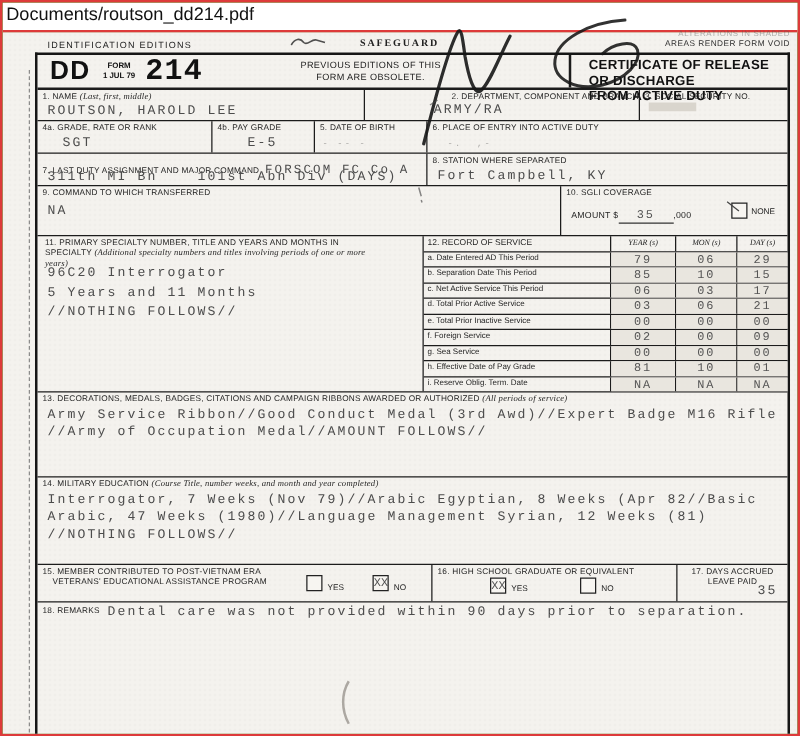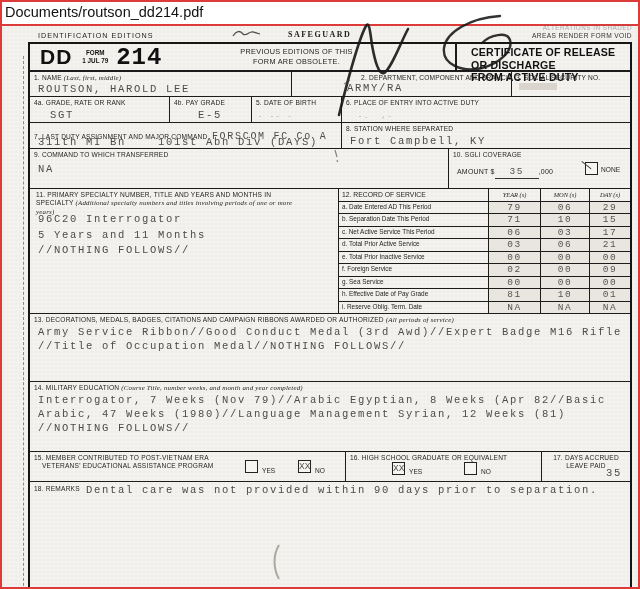--- a/index.html
+++ b/index.html
@@ -189,21 +189,21 @@
               <div class="svc-c day">DAY (s)</div>
             </div>
             <div class="svc-row">
               <div class="svc-l">a. Date Entered AD This Period</div>
                 <div class="svc-c twsm">79</div>
                 <div class="svc-c mon twsm">06</div>
                 <div class="svc-c day twsm">29</div>
             </div>
             <div class="svc-row">
               <div class="svc-l">b. Separation Date This Period</div>
-                <div class="svc-c twsm">71</div>
+                <div class="svc-c twsm">85</div>
                 <div class="svc-c mon twsm">10</div>
                 <div class="svc-c day twsm">15</div>
             </div>
             <div class="svc-row">
               <div class="svc-l">c. Net Active Service This Period</div>
                 <div class="svc-c twsm">06</div>
                 <div class="svc-c mon twsm">03</div>
                 <div class="svc-c day twsm">17</div>
             </div>
             <div class="svc-row">
@@ -243,21 +243,21 @@
                 <div class="svc-c day twsm">NA</div>
             </div>
           </div>
         </div>
       </div>
 
       <div class="row" id="row-6">
         <div class="cell" style="flex:1;border-right:none;">
           <span class="lbl"><span>13. DECORATIONS, MEDALS, BADGES, CITATIONS AND CAMPAIGN RIBBONS AWARDED OR AUTHORIZED </span><span class="it">(All periods of service)</span></span>
           <div class="tw val-inline" style="left:8px;top:11px;">Army Service Ribbon//Good Conduct Medal (3rd Awd)//Expert Badge M16 Rifle</div>
-          <div class="tw val-inline" style="left:8px;top:25px;">//Title of Occupation Medal//NOTHING FOLLOWS//</div>
+          <div class="tw val-inline" style="left:8px;top:25px;">//Army of Occupation Medal//AMOUNT FOLLOWS//</div>
         </div>
       </div>
 
       <div class="row" id="row-7">
         <div class="cell" style="flex:1;border-right:none;">
           <span class="lbl"><span>14. MILITARY EDUCATION </span><span class="it">(Course Title, number weeks, and month and year completed)</span></span>
           <div class="tw val-inline" style="left:8px;top:11px;">Interrogator, 7 Weeks (Nov 79)//Arabic Egyptian, 8 Weeks (Apr 82//Basic</div>
           <div class="tw val-inline" style="left:8px;top:25px;">Arabic, 47 Weeks (1980)//Language Management Syrian, 12 Weeks (81)</div>
           <div class="tw val-inline" style="left:8px;top:39px;">//NOTHING FOLLOWS//</div>
         </div>

